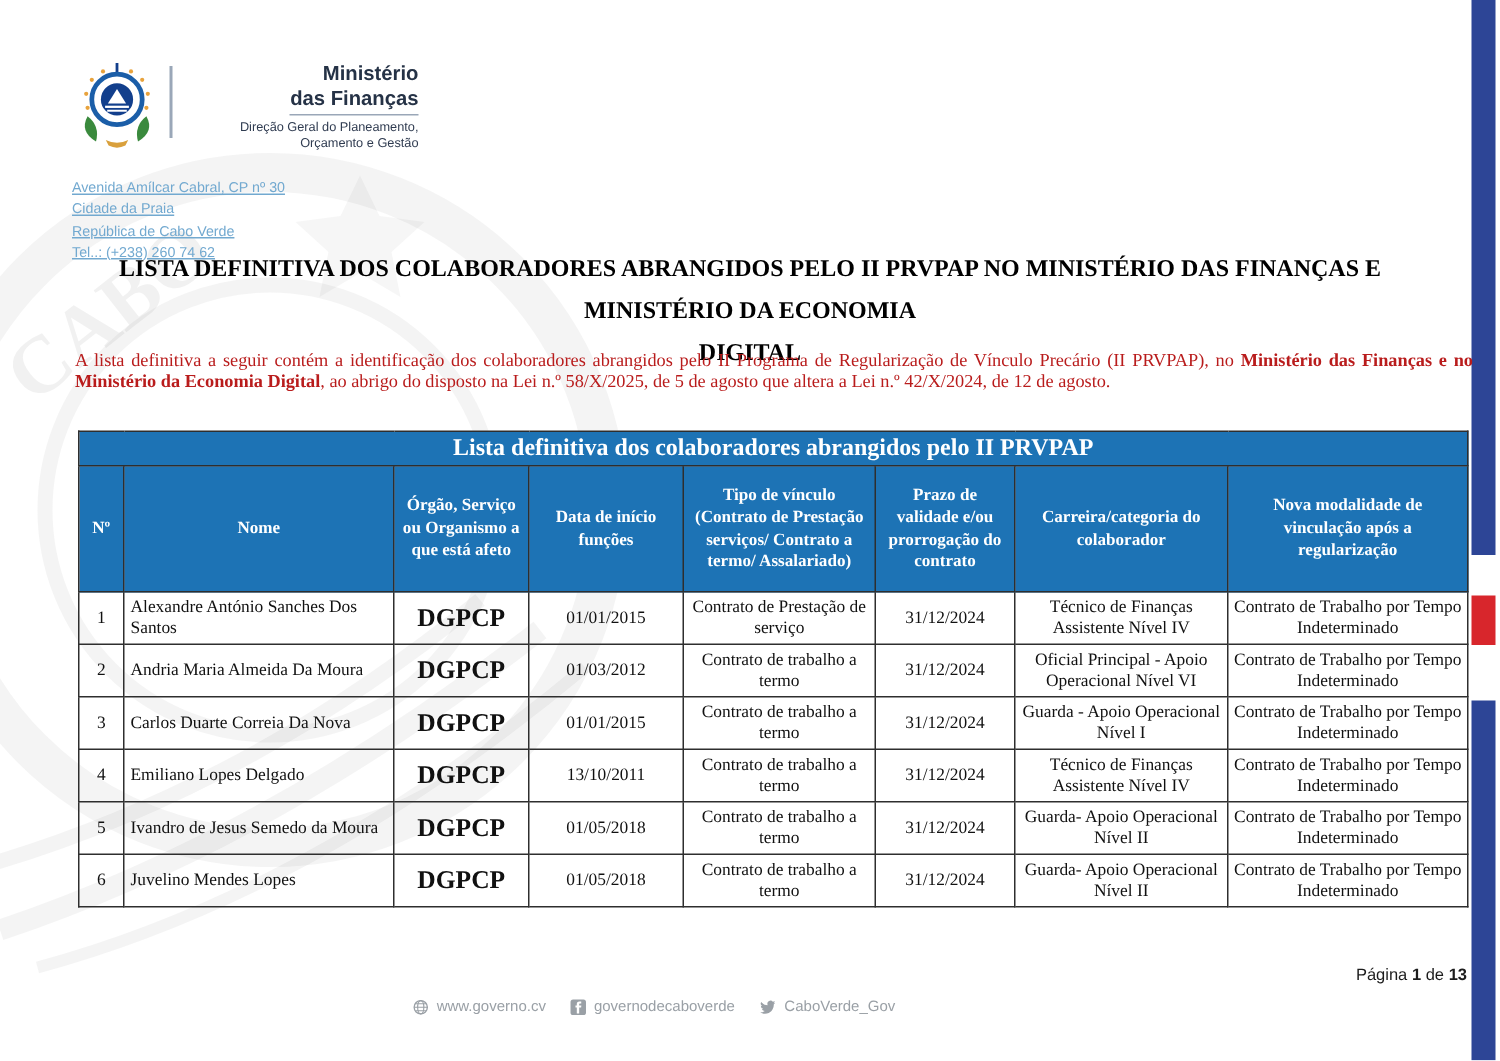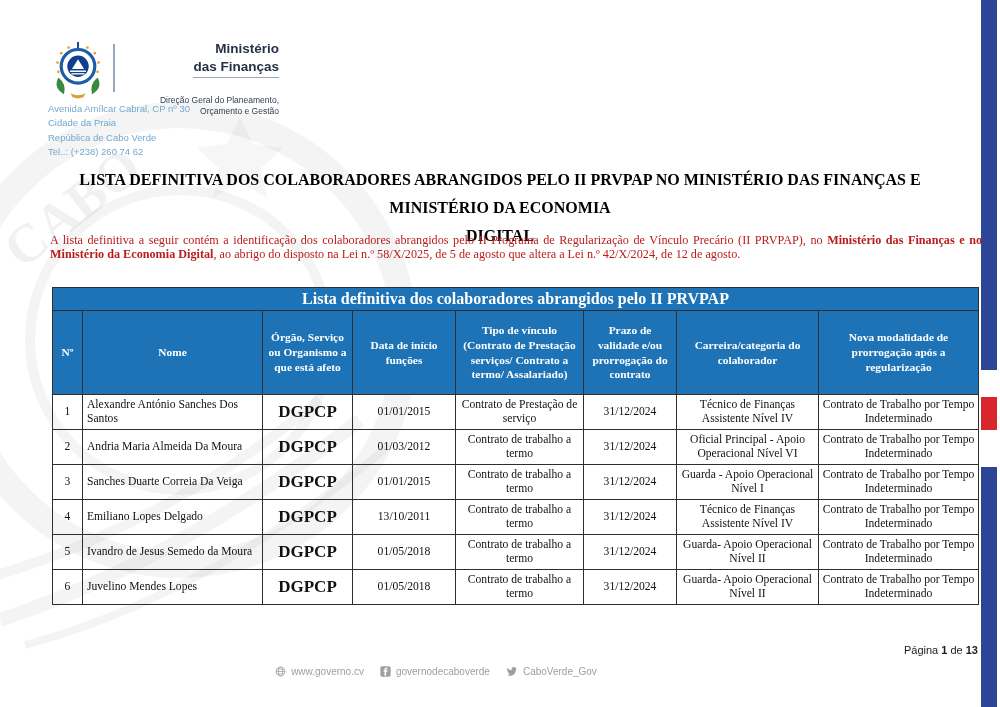--- a/index.html
+++ b/index.html
@@ -15,25 +15,25 @@
   .edge-blue-top { top:0; height:370px; background:#2d4596; }
   .edge-red { top:397px; height:33px; background:#d8262c; }
   .edge-blue-bottom { top:467px; height:240px; background:#2d4596; }
 
   
   .letterhead { position:absolute; left:50px; top:40px; display:flex; align-items:flex-start;text-align:right; }
   .logo { width:56px; height:60px; flex:0 0 auto; }
   .vline { width:2px; height:48px; background:#9aa7b8; margin:4px 9px 0 7px; }
   .mtxt { padding-top:2px; font-family:"Liberation Sans", sans-serif; }
   .m1,.m2 { font-weight:bold; font-size:13.5px; color:#253246; line-height:1.1; }
-  .m2 { display:inline-block; border-bottom:1px solid #9aa7b8; padding-bottom:2px; margin-bottom:17px; }
+  .m2 { display:inline-block; border-bottom:1px solid #9aa7b8; padding-bottom:2px; margin-bottom:2px; }
   .dept { font-size:8.5px; color:#2f3b50; width:155px; line-height:1.3; }
 
-  .address { position:absolute; left:48px; top:102px; font-family:"Liberation Sans", sans-serif;
-             font-size:9.5px; color:#72a9d0; line-height:1.5; }
+  .address { position:absolute; left:48px; top:119px; font-family:"Liberation Sans", sans-serif;
+             font-size:9.5px; color:#72a9d0; line-height:1.5;text-decoration:underline; }
 
   .doc-title { position:absolute; left:35px; top:166px; width:930px; text-align:center;
                font-weight:bold; font-size:16px; color:#000; }
   .doc-title div { line-height:28px; }
 
   .intro { position:absolute; left:50px; top:233px; width:932px; font-size:12.2px;
            line-height:14px; text-align:justify; color:#b91c1c; }
 
   
   .roster { position:absolute; left:52px; top:287px; width:926px; border-collapse:collapse;
@@ -138,21 +138,21 @@
         <th colspan="8">Lista definitiva dos colaboradores abrangidos pelo II PRVPAP</th>
       </tr>
       <tr class="header-row">
         <th>Nº</th>
         <th>Nome</th>
         <th>Órgão, Serviço ou Organismo a que está afeto</th>
         <th>Data de início funções</th>
         <th>Tipo de vínculo (Contrato de Prestação serviços/ Contrato a termo/ Assalariado)</th>
         <th>Prazo de validade e/ou prorrogação do contrato</th>
         <th>Carreira/categoria do colaborador</th>
-        <th>Nova modalidade de prorrogação após a regularização</th>
+        <th>Nova modalidade de vinculação após a regularização</th>
       </tr>
     </thead>
     <tbody>
         <tr>
           <td class="c0">1</td>
           <td class="c1">Alexandre António Sanches Dos Santos</td>
           <td class="c2">DGPCP</td>
           <td class="c3">01/01/2015</td>
           <td class="c4">Contrato de Prestação de serviço</td>
           <td class="c5">31/12/2024</td>
@@ -164,21 +164,21 @@
           <td class="c1">Andria Maria Almeida Da Moura</td>
           <td class="c2">DGPCP</td>
           <td class="c3">01/03/2012</td>
           <td class="c4">Contrato de trabalho a termo</td>
           <td class="c5">31/12/2024</td>
           <td class="c6">Oficial Principal - Apoio Operacional Nível VI</td>
           <td class="c7">Contrato de Trabalho por Tempo Indeterminado</td>
         </tr>
         <tr>
           <td class="c0">3</td>
-          <td class="c1">Sanches Duarte Correia Da Veiga</td>
+          <td class="c1">Carlos Duarte Correia Da Nova</td>
           <td class="c2">DGPCP</td>
           <td class="c3">01/01/2015</td>
           <td class="c4">Contrato de trabalho a termo</td>
           <td class="c5">31/12/2024</td>
           <td class="c6">Guarda - Apoio Operacional Nível I</td>
           <td class="c7">Contrato de Trabalho por Tempo Indeterminado</td>
         </tr>
         <tr>
           <td class="c0">4</td>
           <td class="c1">Emiliano Lopes Delgado</td>

